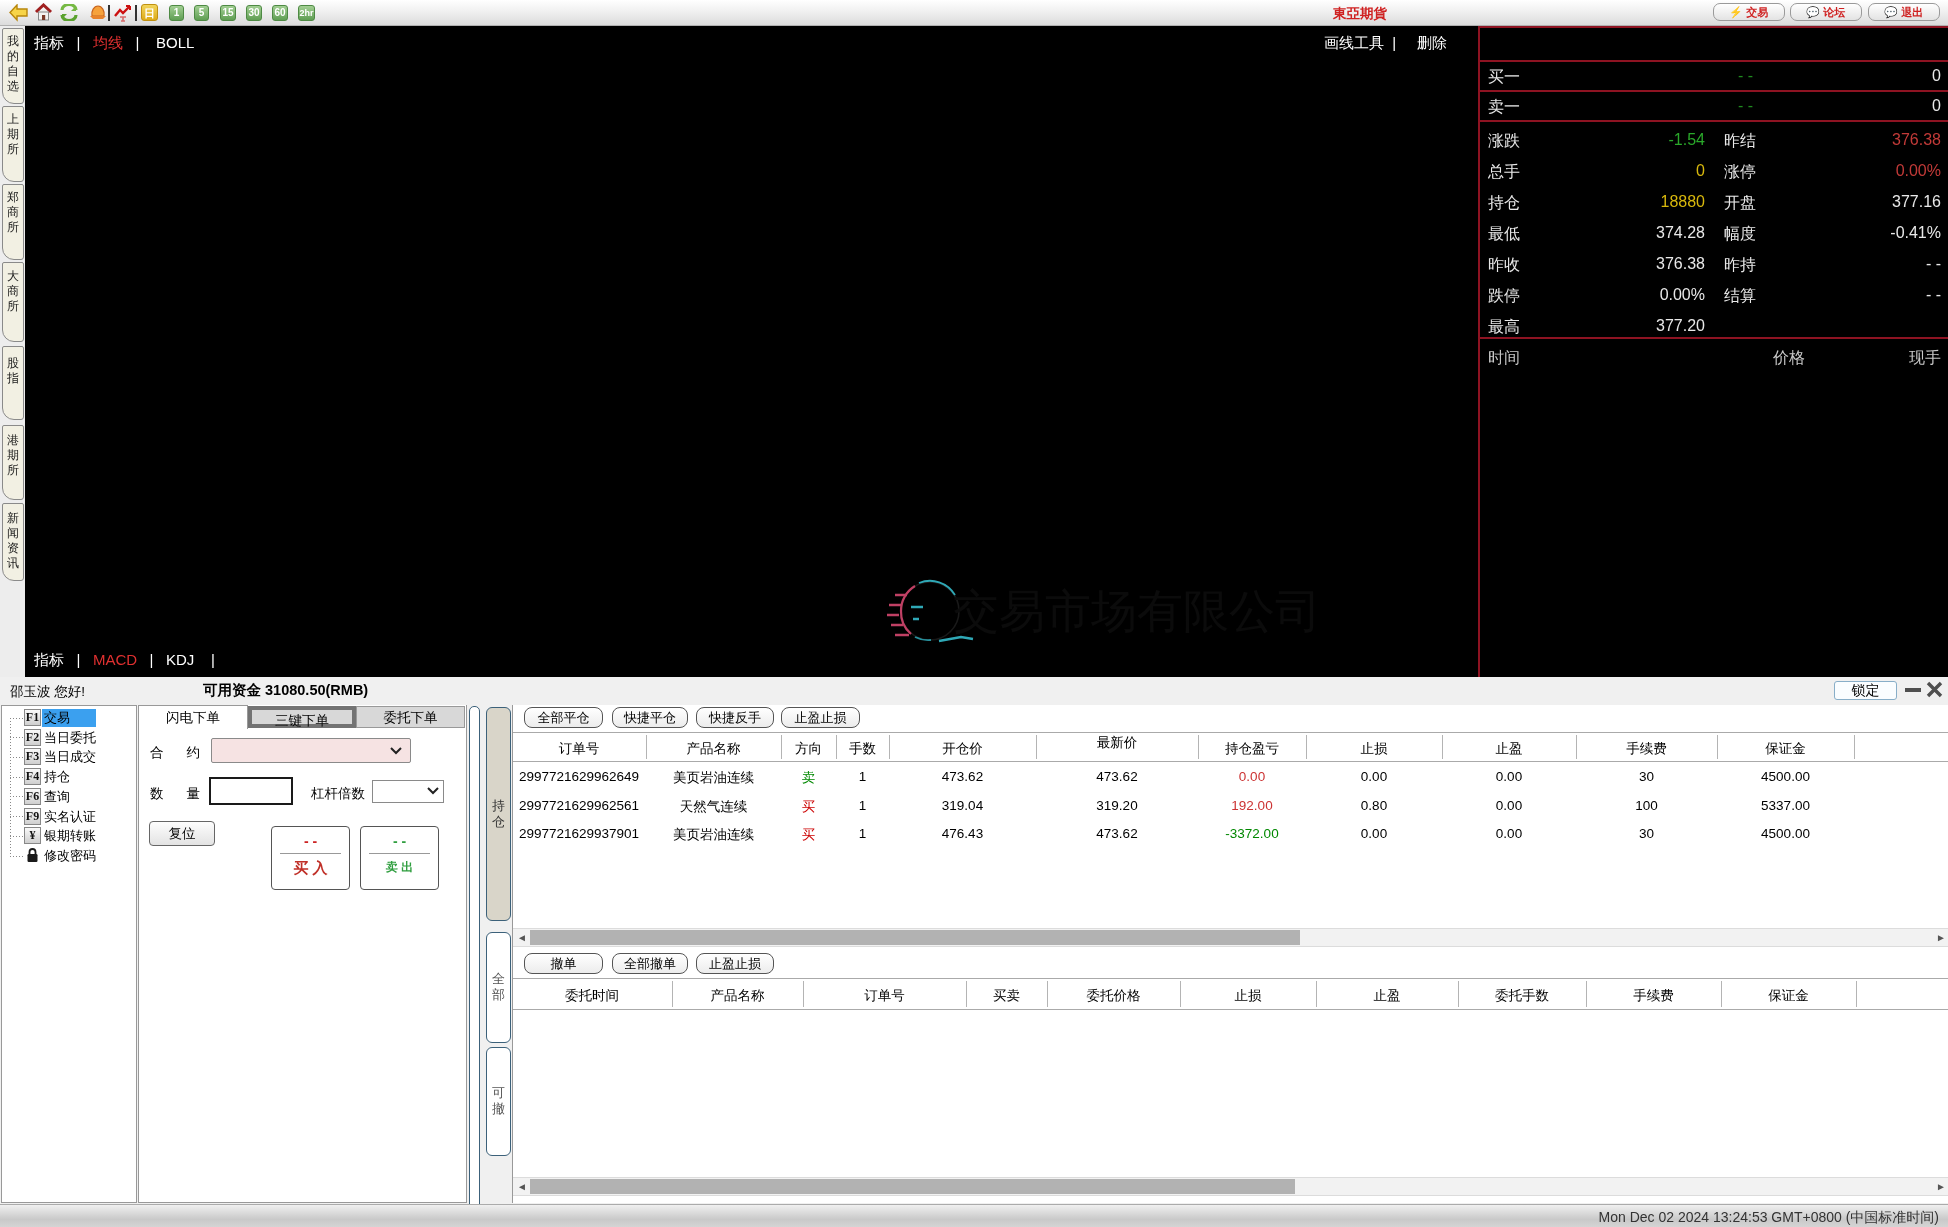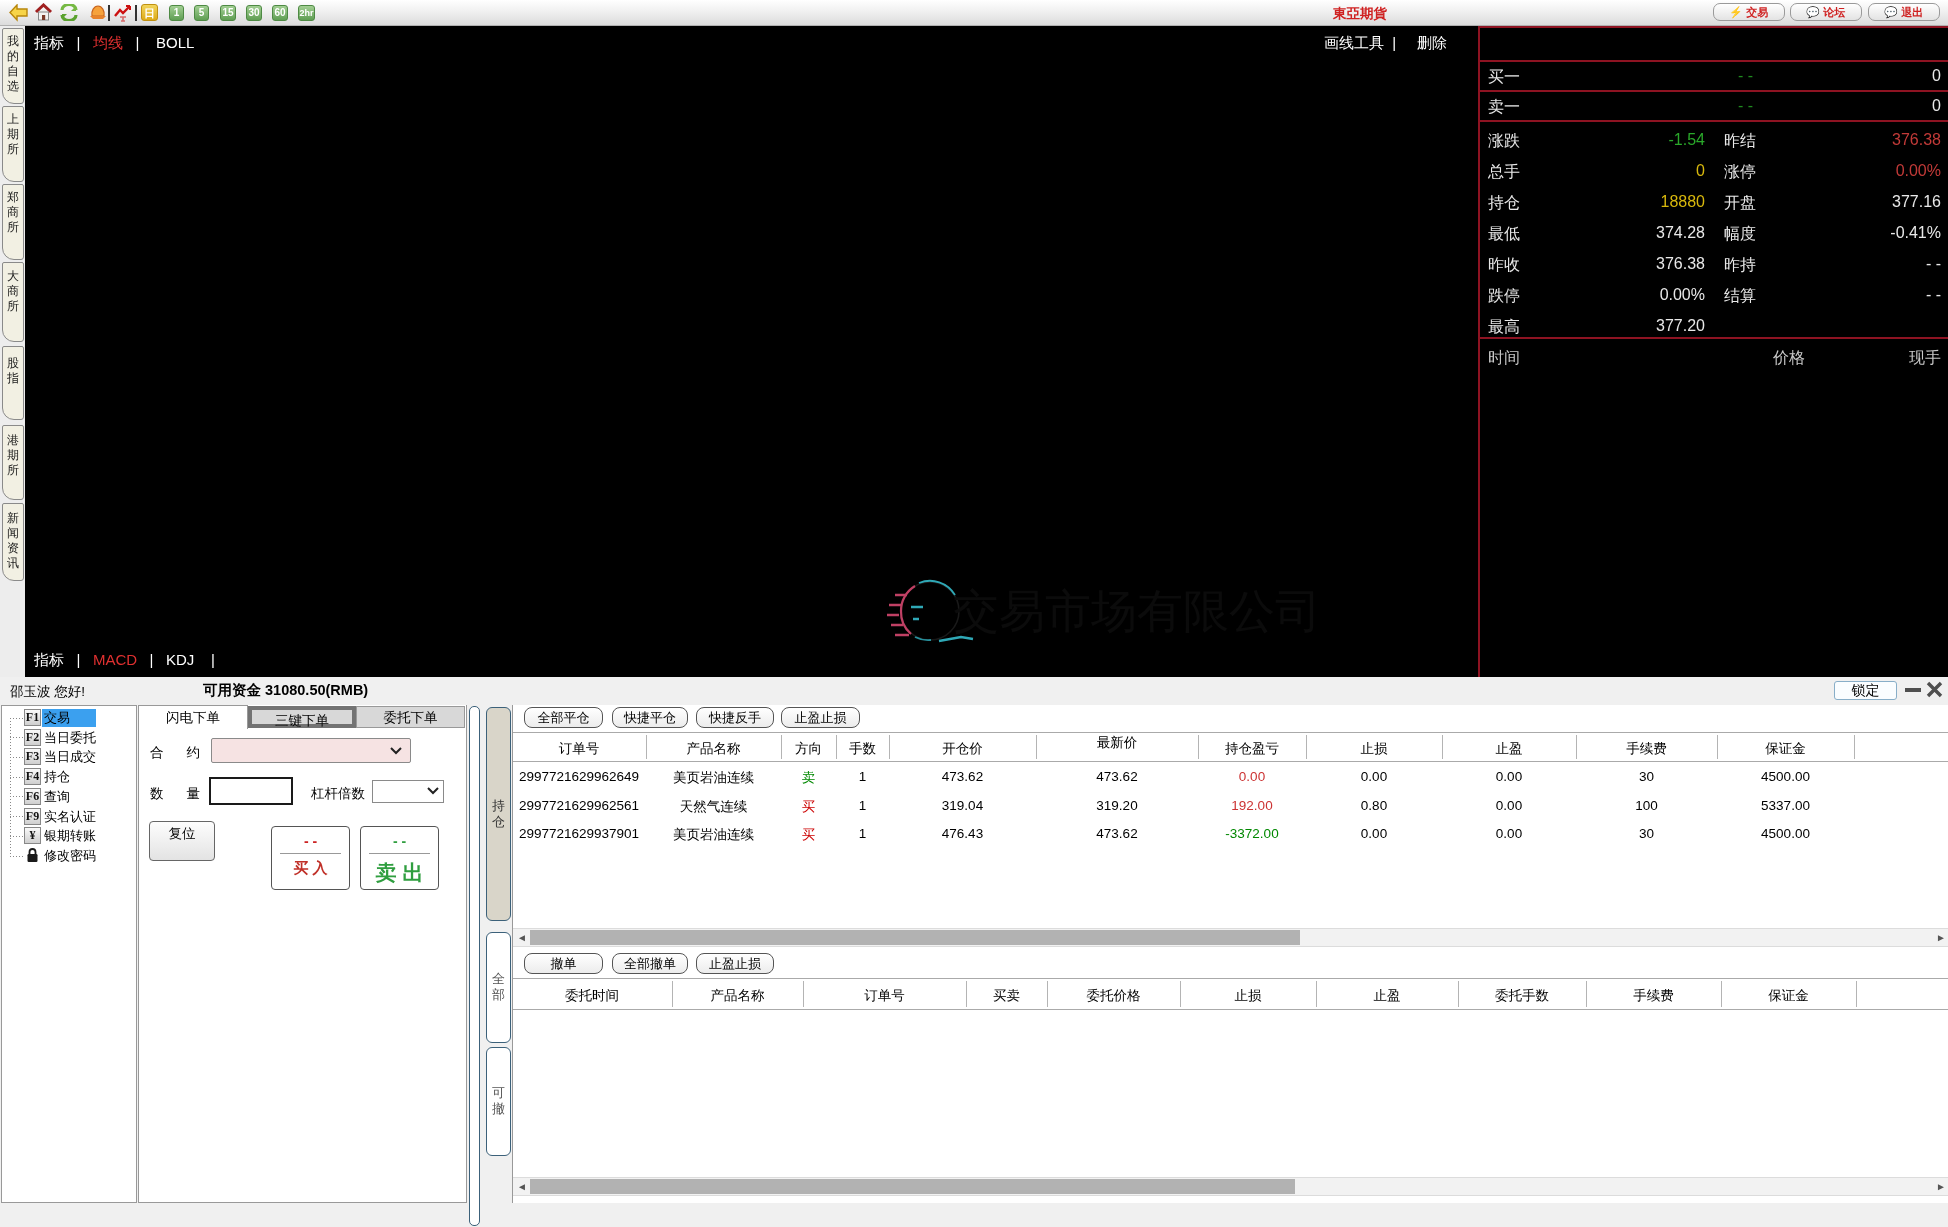--- a/index.html
+++ b/index.html
@@ -266,31 +266,31 @@
         <span>数</span>
         <span>量</span>
       </div>
   <div class="abs" style="left:209px;top:100px;width:84px;height:28px;background:#fff;border:2px solid #1a1a1a"></div>
   <div class="abs" style="left:311px;top:108px;font-size:13.5px">杠杆倍数</div>
   <div class="abs" style="left:372px;top:103px;width:72px;height:23px;background:#fff;border:1px solid #8a8a8a"></div>
   <svg class="abs" style="left:427px;top:110px" width="12" height="8">
         <path d="M1 1 L6 6 L11 1" fill="none" stroke="#222" stroke-width="2"></path>
       </svg>
 
-  <div class="abs" style="left:149px;top:144px;width:66px;height:40px;border:1px solid #666;border-radius:4px;background:linear-gradient(#fdfdfd,#e3e3e3);font-size:13.5px;text-align:center;line-height:23px">复位</div>
+  <div class="abs" style="left:149px;top:144px;width:66px;height:25px;border:1px solid #666;border-radius:4px;background:linear-gradient(#fdfdfd,#e3e3e3);font-size:13.5px;text-align:center;line-height:23px">复位</div>
 
   <div class="abs" style="left:271px;top:149px;width:79px;height:64px;border:1px solid #555;border-radius:4px;background:#fff;text-align:center">
     <div style="color:#cc2222;font-weight:bold;font-size:14px;margin-top:6px">- -</div>
     <div style="height:1px;background:#999;margin:4px 8px 0"></div>
     <div style="color:#c03028;font-weight:bold;font-size:15px;margin-top:5px">买 入</div>
   </div>
   <div class="abs" style="left:360px;top:149px;width:79px;height:64px;border:1px solid #555;border-radius:4px;background:#fff;text-align:center">
     <div style="color:#2f9e3f;font-weight:bold;font-size:14px;margin-top:6px">- -</div>
     <div style="height:1px;background:#999;margin:4px 8px 0"></div>
-    <div style="color:#2f9e3f;font-weight:bold;font-size:21px;margin-top:5px">卖 出</div>
+    <div style="color:#2f9e3f;font-weight:bold;font-size:12px;margin-top:5px">卖 出</div>
   </div>
 
   <div class="abs" style="left:469px;top:29px;width:11px;height:520px;background:#fff;border:1px solid #3c617a;border-radius:5px"></div>
 
   <div class="vtab" style="top:30px;height:214px;background:#d9d5c9;color:#333">
         <div style="margin-top:90px">持</div>
         <div>仓</div>
       </div>
   <div class="vtab" style="top:255px;height:111px">
         <div style="margin-top:38px">全</div>
@@ -396,14 +396,17 @@
   <div class="th" style="left:1458px;top:310px;width:128px">委托手数</div>
   <div class="th" style="left:1586px;top:310px;width:135px">手续费</div>
   <div class="th" style="left:1721px;top:310px;width:135px">保证金</div>
 
   <div class="scroll" style="top:500px"></div>
   <div class="thumb" style="left:530px;top:502px;width:765px"></div>
   <div class="sarr" style="left:517px;top:504px">◄</div>
   <div class="sarr" style="left:1936px;top:504px">►</div>
 </div>
 
+<div id="status" class="abs">
+  <div class="abs" style="right:9px;top:4px">Mon Dec 02 2024 13:24:53 GMT+0800 (中国标准时间)</div>
+</div>
 
 </div>
 
 </body></html>

